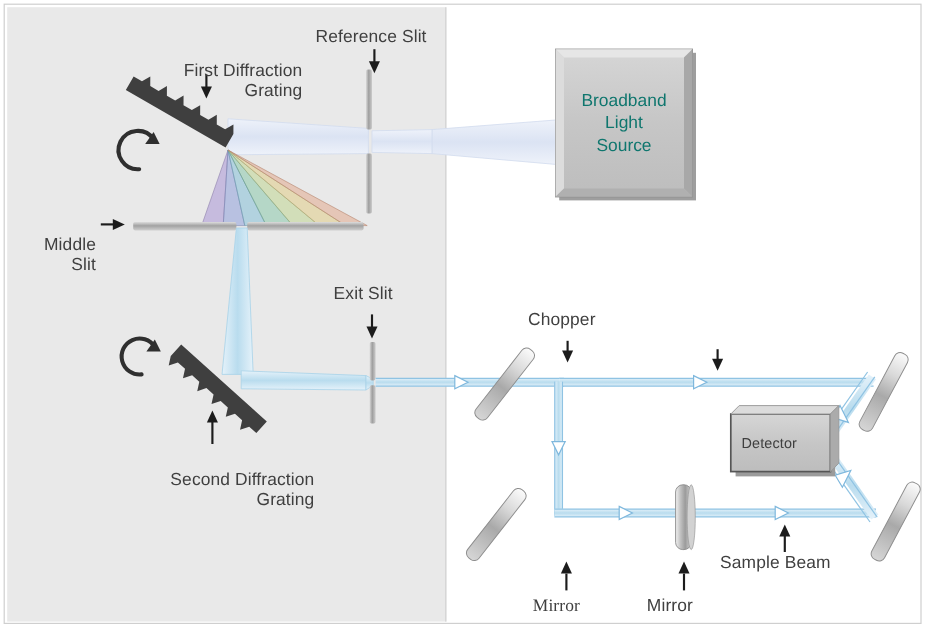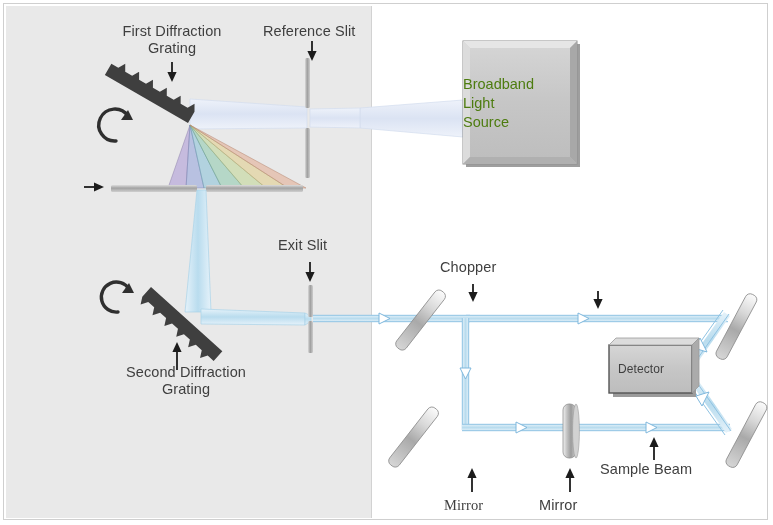--- a/index.html
+++ b/index.html
@@ -29,27 +29,27 @@
   }
   svg#art{position:absolute;left:0;top:0;width:773px;height:525px;}
   .lbl{
     position:absolute;
     color:#3f3f3f;
     font-size:14.5px;
     line-height:17px;
     white-space:pre;
     letter-spacing:0.1px;
   }
-  .lbl.c{text-align:center;}
+  .lbl.c{text-align:right;margin-top:28px;}
   .boxtxt{
     position:absolute;
-    color:#4d7c0f;
+    color:#0f766e;
     font-size:14.5px;
     line-height:19px;
-    text-align:left;
+    text-align:center;
     white-space:pre;
   }
 </style>
 </head>
 <body>
 
 <div id="stage">
 
   <div id="frame"></div>
 
@@ -300,20 +300,22 @@
       <line x1="654" y1="460" x2="654" y2="446" stroke="#1c1c1c" stroke-width="1.8"></line>
       <path d="M654,437 L658.6,447 L649.4,447 Z" fill="#1c1c1c"></path>
     </g>
   </svg>
 
   <div class="lbl c" style="left:92px;top:23px;width:160px;">First Diffraction
 Grating</div>
 
   <div class="lbl" style="left:263px;top:23px;">Reference Slit</div>
 
+  <div class="lbl c" style="left:6px;top:168px;width:74px;">Middle
+Slit</div>
 
   <div class="lbl" style="left:278px;top:237px;">Exit Slit</div>
 
   <div class="lbl c" style="left:110px;top:364px;width:152px;">Second Diffraction
 Grating</div>
 
 
   <div class="boxtxt" style="left:463px;top:75px;width:114px;">Broadband
 Light
 Source</div>

